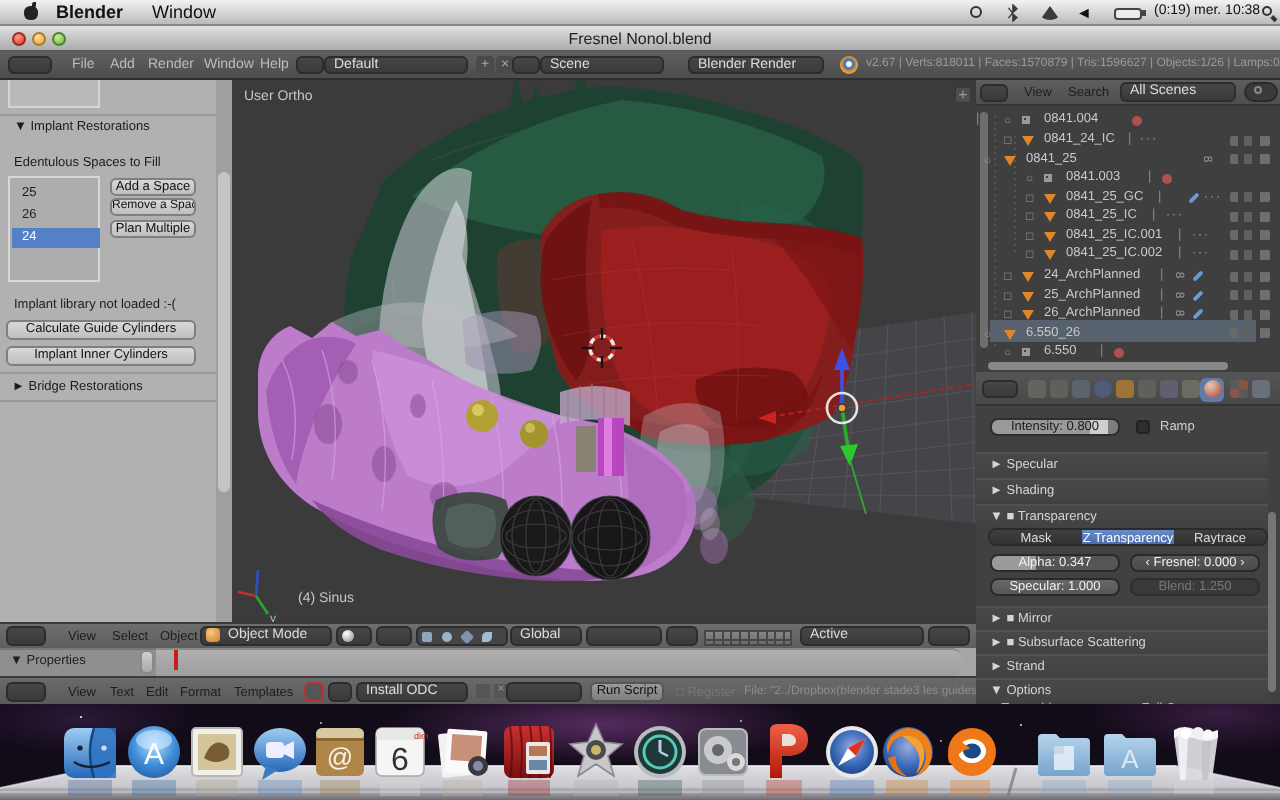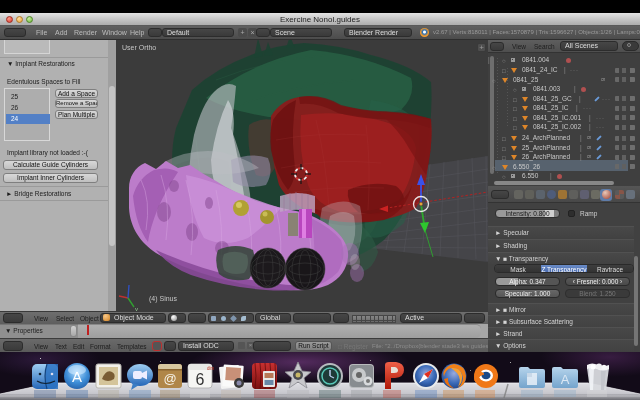--- a/index.html
+++ b/index.html
@@ -37,26 +37,42 @@
 .phdr{left:0;width:146px;height:12px;border-top:1px solid #515151;color:#d5d5d5;line-height:12px;background:linear-gradient(#484848,#424242);}
 
 #vphdr{left:0;top:311px;width:488px;height:13px;background:linear-gradient(#6e6e6e,#5e5e5e);border-top:1px solid #3a3a3a;color:#1d1d1d;font-size:6.5px;}
 #propstrip{left:0;top:324px;width:488px;height:14px;background:#a6a6a6;}
 #texthdr{left:0;top:338px;width:488px;height:14px;background:linear-gradient(#6a6a6a,#5a5a5a);color:#1d1d1d;font-size:6.5px;border-top:1px solid #3c3c3c;white-space:nowrap;overflow:hidden;}
 
 #dock{left:0;top:352px;width:640px;height:48px;background:#120b18;overflow:hidden;}
 </style></head><body>
 <div id="page">
 
+<div class="abs" id="menubar">
+  <span class="mi" style="left:12px;top:3px;width:7px;height:7px;background:#222;border-radius:45% 45% 42% 42%;"></span>
+      <span class="mi" style="left:16px;top:1px;width:2px;height:3px;background:#222;border-radius:50% 0;"></span>
+  <span class="mi" style="left:28px;font-weight:bold;">Blender</span>
+  <span class="mi" style="left:76px;">Window</span>
+  <span class="mi" style="left:485px;top:3px;width:6px;height:6px;border:1.2px solid #333;border-radius:50%;"></span>
+  <span class="mi" style="left:504px;top:2px;width:5px;height:9px;background:#3a3a3a;clip-path:polygon(50% 0,100% 27%,50% 52%,100% 75%,50% 100%,42% 100%,42% 58%,8% 82%,2% 74%,38% 50%,2% 26%,8% 18%,42% 42%,42% 0);"></span>
+  <span class="mi" style="left:520px;top:3px;width:0;height:0;border-left:5px solid transparent;border-right:5px solid transparent;border-bottom:7px solid #3a3a3a;border-radius:50%;"></span>
+  <span class="mi" style="left:538px;top:2px;font-size:8px;">◄</span>
+  <span class="mi" style="left:557px;top:3.5px;width:14px;height:6px;border:1px solid #444;border-radius:2px;background:#eceaec;"></span>
+      <span class="mi" style="left:571px;top:5px;width:1.5px;height:3px;background:#444;"></span>
+  <span class="mi" style="left:577px;top:2px;font-size:7px;">(0:19)</span>
+  <span class="mi" style="left:597px;top:2px;font-size:7px;">mer. 10:38</span>
+  <span class="mi" style="left:631px;top:3px;width:5px;height:5px;border:1.2px solid #333;border-radius:50%;"></span>
+      <span class="mi" style="left:636px;top:8px;width:1.5px;height:3px;background:#333;transform:rotate(-45deg);"></span>
+</div>
 
 <div class="abs" id="titlebar">
   <span class="tl" style="left:6px;background:radial-gradient(circle at 35% 30%,#ff9a8a,#d7382a);border:1px solid #a02c20;"></span>
   <span class="tl" style="left:16px;background:radial-gradient(circle at 35% 30%,#ffe0a0,#e8a03a);border:1px solid #b07a28;"></span>
   <span class="tl" style="left:26px;background:radial-gradient(circle at 35% 30%,#c8f0a0,#6fb53a);border:1px solid #4f8528;"></span>
-  <span style="position:absolute;left:0;right:0;top:2px;text-align:center;font-size:8px;color:#222;">Exercine Nonol.guides</span>
+  <span style="position:absolute;left:0;right:0;top:2px;text-align:center;font-size:8px;color:#222;">Fresnel Nonol.blend</span>
 </div>
 
 <div class="abs" id="infohdr">
   <span class="ddark" style="left:4px;top:2px;width:22px;height:9px;"></span>
   <span class="ihtxt" style="left:36px;">File</span>
   <span class="ihtxt" style="left:55px;">Add</span>
   <span class="ihtxt" style="left:74px;">Render</span>
   <span class="ihtxt" style="left:102px;">Window</span>
   <span class="ihtxt" style="left:130px;">Help</span>
   <span class="ddark" style="left:148px;top:2px;width:14px;height:9px;"></span>

